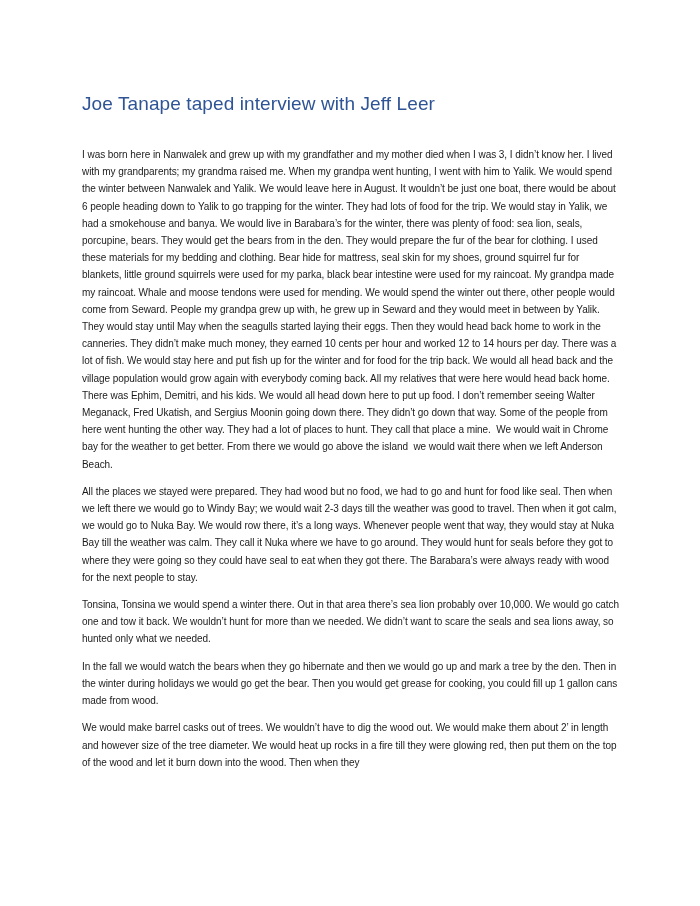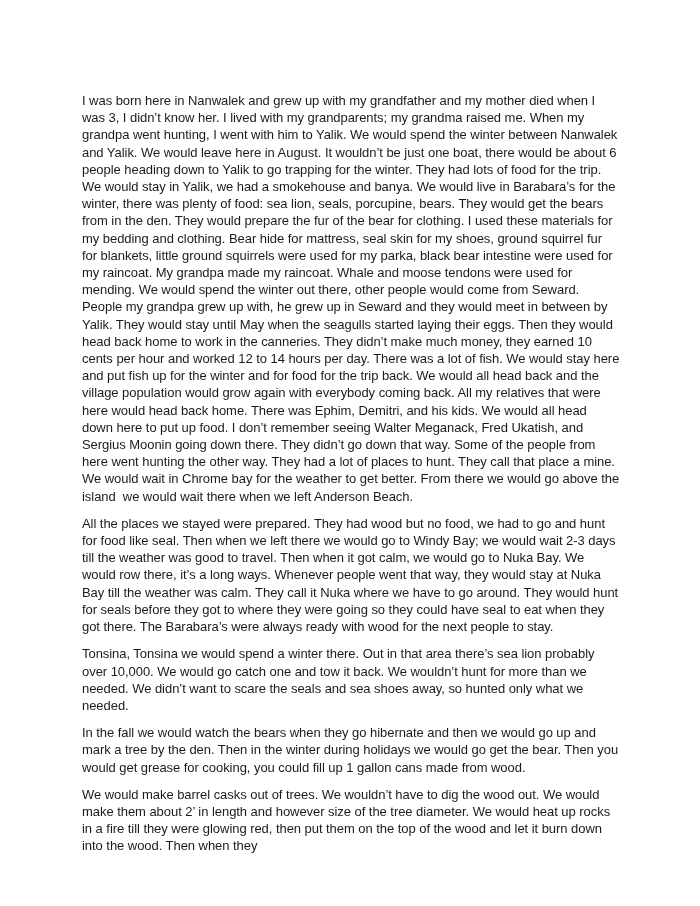--- a/index.html
+++ b/index.html
@@ -21,33 +21,34 @@
     font-family: "Liberation Sans", sans-serif;
     font-weight: 400;
     font-size: 19px;
     line-height: 23px;
     color: #2F5496;
     margin: 0 0 31px 0;
     letter-spacing: 0.1px;
   }
   .doc-body p {
     font-family: "Liberation Sans", sans-serif;
-    font-size: 13px;
+    font-size: 10px;
     line-height: 17.2px;
     color: #1b1b1b;
     margin: 0 0 10px 0;
     white-space: pre-wrap;
     letter-spacing: -0.05px;
     text-align: left;
   }
 </style>
 </head>
 <body>
 
 <div class="page">
+  <h1 class="doc-title" style="color: rgb(47, 84, 150);">Joe Tanape taped interview with Jeff Leer</h1>
   <div class="doc-body" id="doc-body" style="color: rgb(27, 27, 27);">
       <p>I was born here in Nanwalek and grew up with my grandfather and my mother died when I was 3, I didn’t know her. I lived with my grandparents; my grandma raised me. When my grandpa went hunting, I went with him to Yalik. We would spend the winter between Nanwalek and Yalik. We would leave here in August. It wouldn’t be just one boat, there would be about 6 people heading down to Yalik to go trapping for the winter. They had lots of food for the trip. We would stay in Yalik, we had a smokehouse and banya. We would live in Barabara’s for the winter, there was plenty of food: sea lion, seals, porcupine, bears. They would get the bears from in the den. They would prepare the fur of the bear for clothing. I used these materials for my bedding and clothing. Bear hide for mattress, seal skin for my shoes, ground squirrel fur for blankets, little ground squirrels were used for my parka, black bear intestine were used for my raincoat. My grandpa made my raincoat. Whale and moose tendons were used for mending. We would spend the winter out there, other people would come from Seward. People my grandpa grew up with, he grew up in Seward and they would meet in between by Yalik. They would stay until May when the seagulls started laying their eggs. Then they would head back home to work in the canneries. They didn’t make much money, they earned 10 cents per hour and worked 12 to 14 hours per day. There was a lot of fish. We would stay here and put fish up for the winter and for food for the trip back. We would all head back and the village population would grow again with everybody coming back. All my relatives that were here would head back home. There was Ephim, Demitri, and his kids. We would all head down here to put up food. I don’t remember seeing Walter Meganack, Fred Ukatish, and Sergius Moonin going down there. They didn’t go down that way. Some of the people from here went hunting the other way. They had a lot of places to hunt. They call that place a mine.  We would wait in Chrome bay for the weather to get better. From there we would go above the island  we would wait there when we left Anderson Beach.</p>
       <p>All the places we stayed were prepared. They had wood but no food, we had to go and hunt for food like seal. Then when we left there we would go to Windy Bay; we would wait 2-3 days till the weather was good to travel. Then when it got calm, we would go to Nuka Bay. We would row there, it’s a long ways. Whenever people went that way, they would stay at Nuka Bay till the weather was calm. They call it Nuka where we have to go around. They would hunt for seals before they got to where they were going so they could have seal to eat when they got there. The Barabara’s were always ready with wood for the next people to stay.</p>
-      <p>Tonsina, Tonsina we would spend a winter there. Out in that area there’s sea lion probably over 10,000. We would go catch one and tow it back. We wouldn’t hunt for more than we needed. We didn’t want to scare the seals and sea shoes away, so hunted only what we needed.</p>
+      <p>Tonsina, Tonsina we would spend a winter there. Out in that area there’s sea lion probably over 10,000. We would go catch one and tow it back. We wouldn’t hunt for more than we needed. We didn’t want to scare the seals and sea lions away, so hunted only what we needed.</p>
       <p>In the fall we would watch the bears when they go hibernate and then we would go up and mark a tree by the den. Then in the winter during holidays we would go get the bear. Then you would get grease for cooking, you could fill up 1 gallon cans made from wood.</p>
       <p>We would make barrel casks out of trees. We wouldn’t have to dig the wood out. We would make them about 2’ in length and however size of the tree diameter. We would heat up rocks in a fire till they were glowing red, then put them on the top of the wood and let it burn down into the wood. Then when they</p>
     </div>
 </div>
 
 </body></html>

